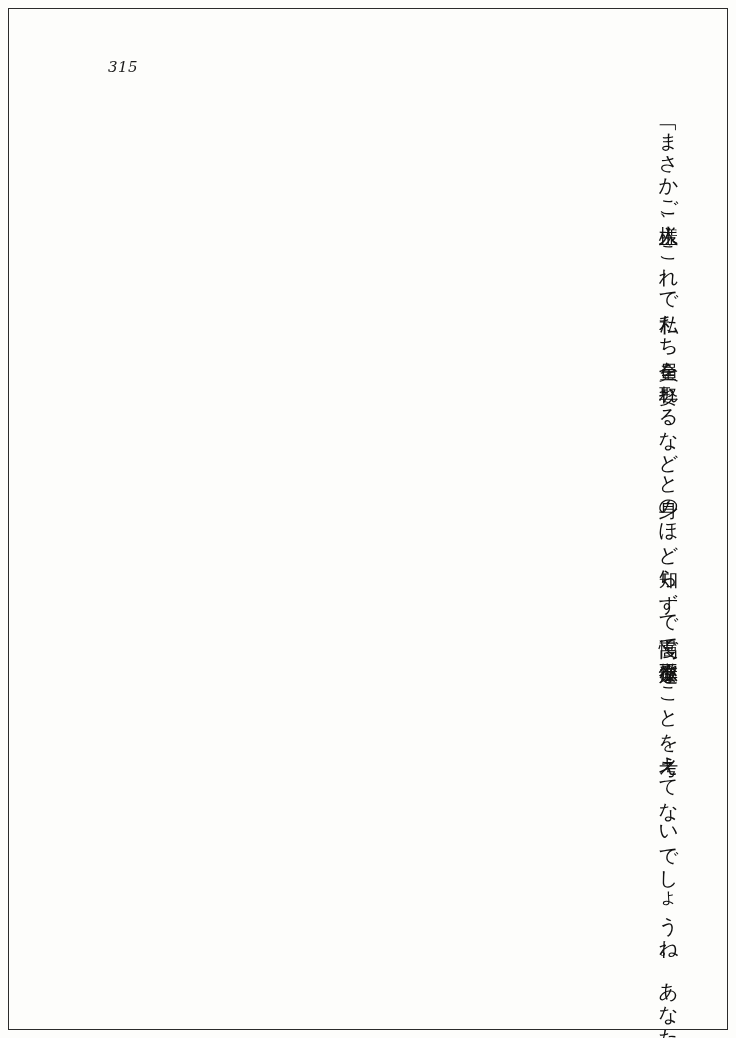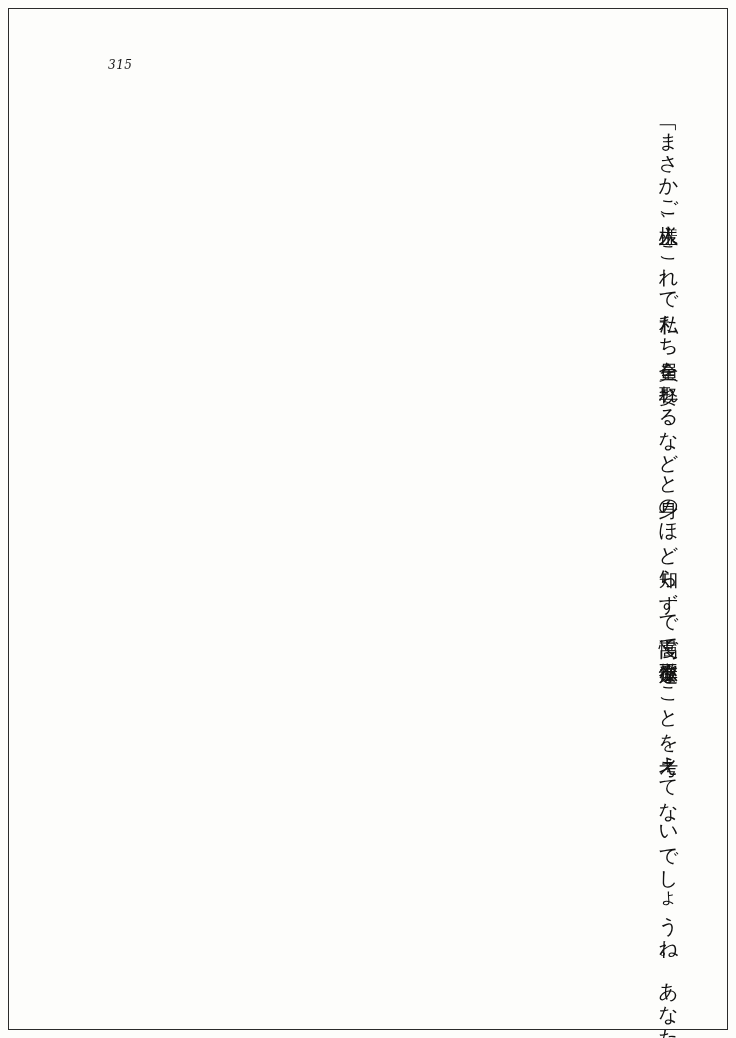--- a/index.html
+++ b/index.html
@@ -25,21 +25,21 @@
     border: 1px solid #2b2b2b;
     box-sizing: border-box;
     pointer-events: none;
   }
   .page-number {
     position: absolute;
     left: 108px;
     top: 58px;
     font-family: "DejaVu Serif", "Liberation Serif", serif;
     font-style: italic;
-    font-size: 12px;
+    font-size: 15px;
     color: #1a1a1a;
     letter-spacing: 0.5px;
   }
   
   .text-block {
     position: absolute;
     top: 118px;
     right: 58px;
     height: 790px;
     display: flex;

